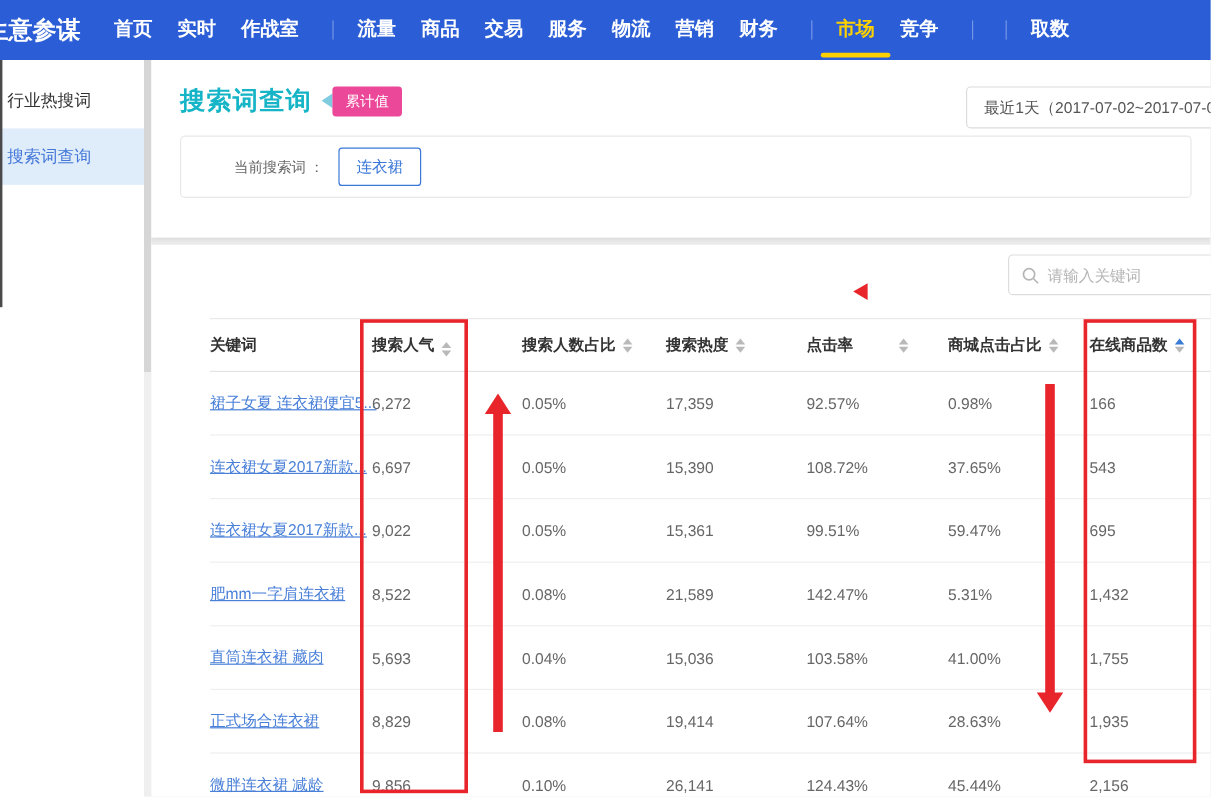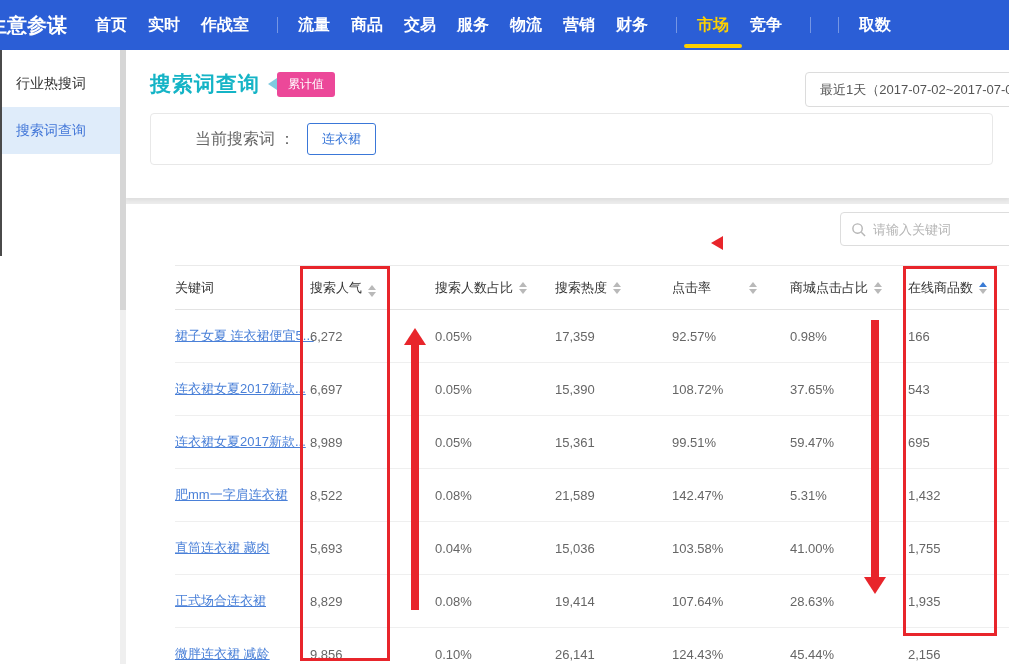--- a/index.html
+++ b/index.html
@@ -16,60 +16,60 @@
   .nav-item.active { color:#fdd000; }
   .nav-item.active::after { content:""; position:absolute; left:50%; transform:translateX(-50%);
     bottom:2px; width:58px; height:4px; background:#fdd000; border-radius:2px; }
   .nav-divider { width:1px; height:16px; background:rgba(255,255,255,.35); margin:0 20px 0 7px;
     flex-shrink:0; align-self:center; }
 
   
   #app { display:flex; height:614px; }
   #left-edge { position:absolute; left:0; top:50px; width:2px; height:206px; background:#4a4a4a; z-index:5; }
   #sidebar { width:120px; background:#fff; padding-top:10px; flex-shrink:0; }
-  .side-item { height:47px; line-height:47px; padding-left:16px; font-size:14px; color:#333;
+  .side-item { height:47px; line-height:47px; padding-left:6px; font-size:14px; color:#333;
     cursor:pointer; white-space:nowrap; }
   .side-item.active { background:#dfecfa; color:#4377d8; }
   #side-scroll { width:6px; background:#efefef; position:relative; flex-shrink:0; }
   #side-scroll .thumb { position:absolute; top:0; left:0; width:6px; height:260px; background:#d6d6d6; }
 
   #main { flex:1; background:#ececec; overflow:hidden; position:relative; }
 
   
   .header-card { height:148px; background:#fff; position:relative; box-shadow:0 2px 4px rgba(0,0,0,.07); }
   .title-row { display:flex; align-items:center; padding:20px 0 0 24px; }
   .page-title { font-size:21px; font-weight:bold; color:#15b4c6; letter-spacing:1px; }
   .badge-arrow { width:0; height:0; border-top:6px solid transparent; border-bottom:6px solid transparent;
     border-right:9px solid #7fcbe0; margin-left:8px; }
   .badge { background:#ec4899; color:#fff; font-size:12px; padding:4px 11px; border-radius:3px; }
   .date-box { position:absolute; top:22px; right:-14px; width:218px; height:35px; background:#fff;
     border:1px solid #dcdcdc; border-radius:4px; line-height:33px; padding-left:14px; font-size:13px;
     color:#555; white-space:nowrap; overflow:hidden; cursor:pointer; }
   .current-box { margin:15px 16px 0 24px; height:52px; border:1px solid #e8e8e8; border-radius:4px;
     display:flex; align-items:center; padding-left:44px; }
-  .current-label { font-size:16px; color:#666;font-family:Liberation Serif, serif; }
+  .current-label { font-size:12px; color:#666;font-family:Liberation Serif, serif; }
   .kw-btn { margin-left:12px; border:1px solid #3a77d8; color:#3a77d8; background:#fff; font-size:13px;
     padding:6px 14px; border-radius:3px; cursor:pointer;
     font-family:"Liberation Sans","DejaVu Sans",sans-serif; }
 
   .gap { height:6px; }
 
   
   .table-card { background:#fff; height:600px; position:relative; }
   .search-box { position:absolute; top:8px; left:714px; width:200px; height:34px; border:1px solid #ddd;
     border-radius:4px; display:flex; align-items:center; padding-left:10px; background:#fff; }
   .search-box svg { flex-shrink:0; }
   .search-box input { border:none; outline:none; font-size:13px; margin-left:7px; width:150px;
     color:#333; font-family:"Liberation Sans","DejaVu Sans",sans-serif; }
   .search-box input::placeholder { color:#b5b5b5; }
 
   .table-wrap { position:absolute; left:49px; top:61px; width:880px; }
   .thead { display:flex; height:45px; align-items:center; border-top:1px solid #eaeaea;
     border-bottom:1px solid #e3e3e3; }
-  .th { display:flex; align-items:center; font-size:13px; font-weight:normal; color:#333; cursor:pointer; }
+  .th { display:flex; align-items:center; font-size:13px; font-weight:bold; color:#333; cursor:pointer; }
   .col-0 { width:135px; } .col-1 { width:125px;align-items:flex-end; } .col-2 { width:120px; } .col-3 { width:117px; }
   .col-4 { width:118px;gap:32px; } .col-5 { width:118px; } .col-6 { width:140px; }
   .sort { display:flex; flex-direction:column; margin-left:6px; }
   .tri-up { width:0; height:0; border-left:4px solid transparent; border-right:4px solid transparent;
     border-bottom:5px solid #b9b9b9; margin-bottom:2px; }
   .tri-down { width:0; height:0; border-left:4px solid transparent; border-right:4px solid transparent;
     border-top:5px solid #b9b9b9; }
   .tri-up.active { border-bottom-color:#3a7bd5; }
   .trow { display:flex; height:53px; align-items:center; border-bottom:1px solid #efefef; }
   .td { font-size:13px; color:#666; white-space:nowrap; }
@@ -211,21 +211,21 @@
               <div class="td col-0"><span class="kw-link u">连衣裙女夏2017新款...</span></div>
             <div class="td col-1">6,697</div>
               <div class="td col-2">0.05%</div>
               <div class="td col-3">15,390</div>
               <div class="td col-4">108.72%</div>
               <div class="td col-5">37.65%</div>
               <div class="td col-6">543</div>
             </div>
             <div class="trow">
               <div class="td col-0"><span class="kw-link u">连衣裙女夏2017新款...</span></div>
-            <div class="td col-1">8,989</div>
+            <div class="td col-1">9,022</div>
               <div class="td col-2">0.05%</div>
               <div class="td col-3">15,361</div>
               <div class="td col-4">99.51%</div>
               <div class="td col-5">59.47%</div>
               <div class="td col-6">695</div>
             </div>
             <div class="trow">
               <div class="td col-0"><span class="kw-link">肥mm一字肩连衣裙</span></div>
             <div class="td col-1">8,522</div>
               <div class="td col-2">0.08%</div>

